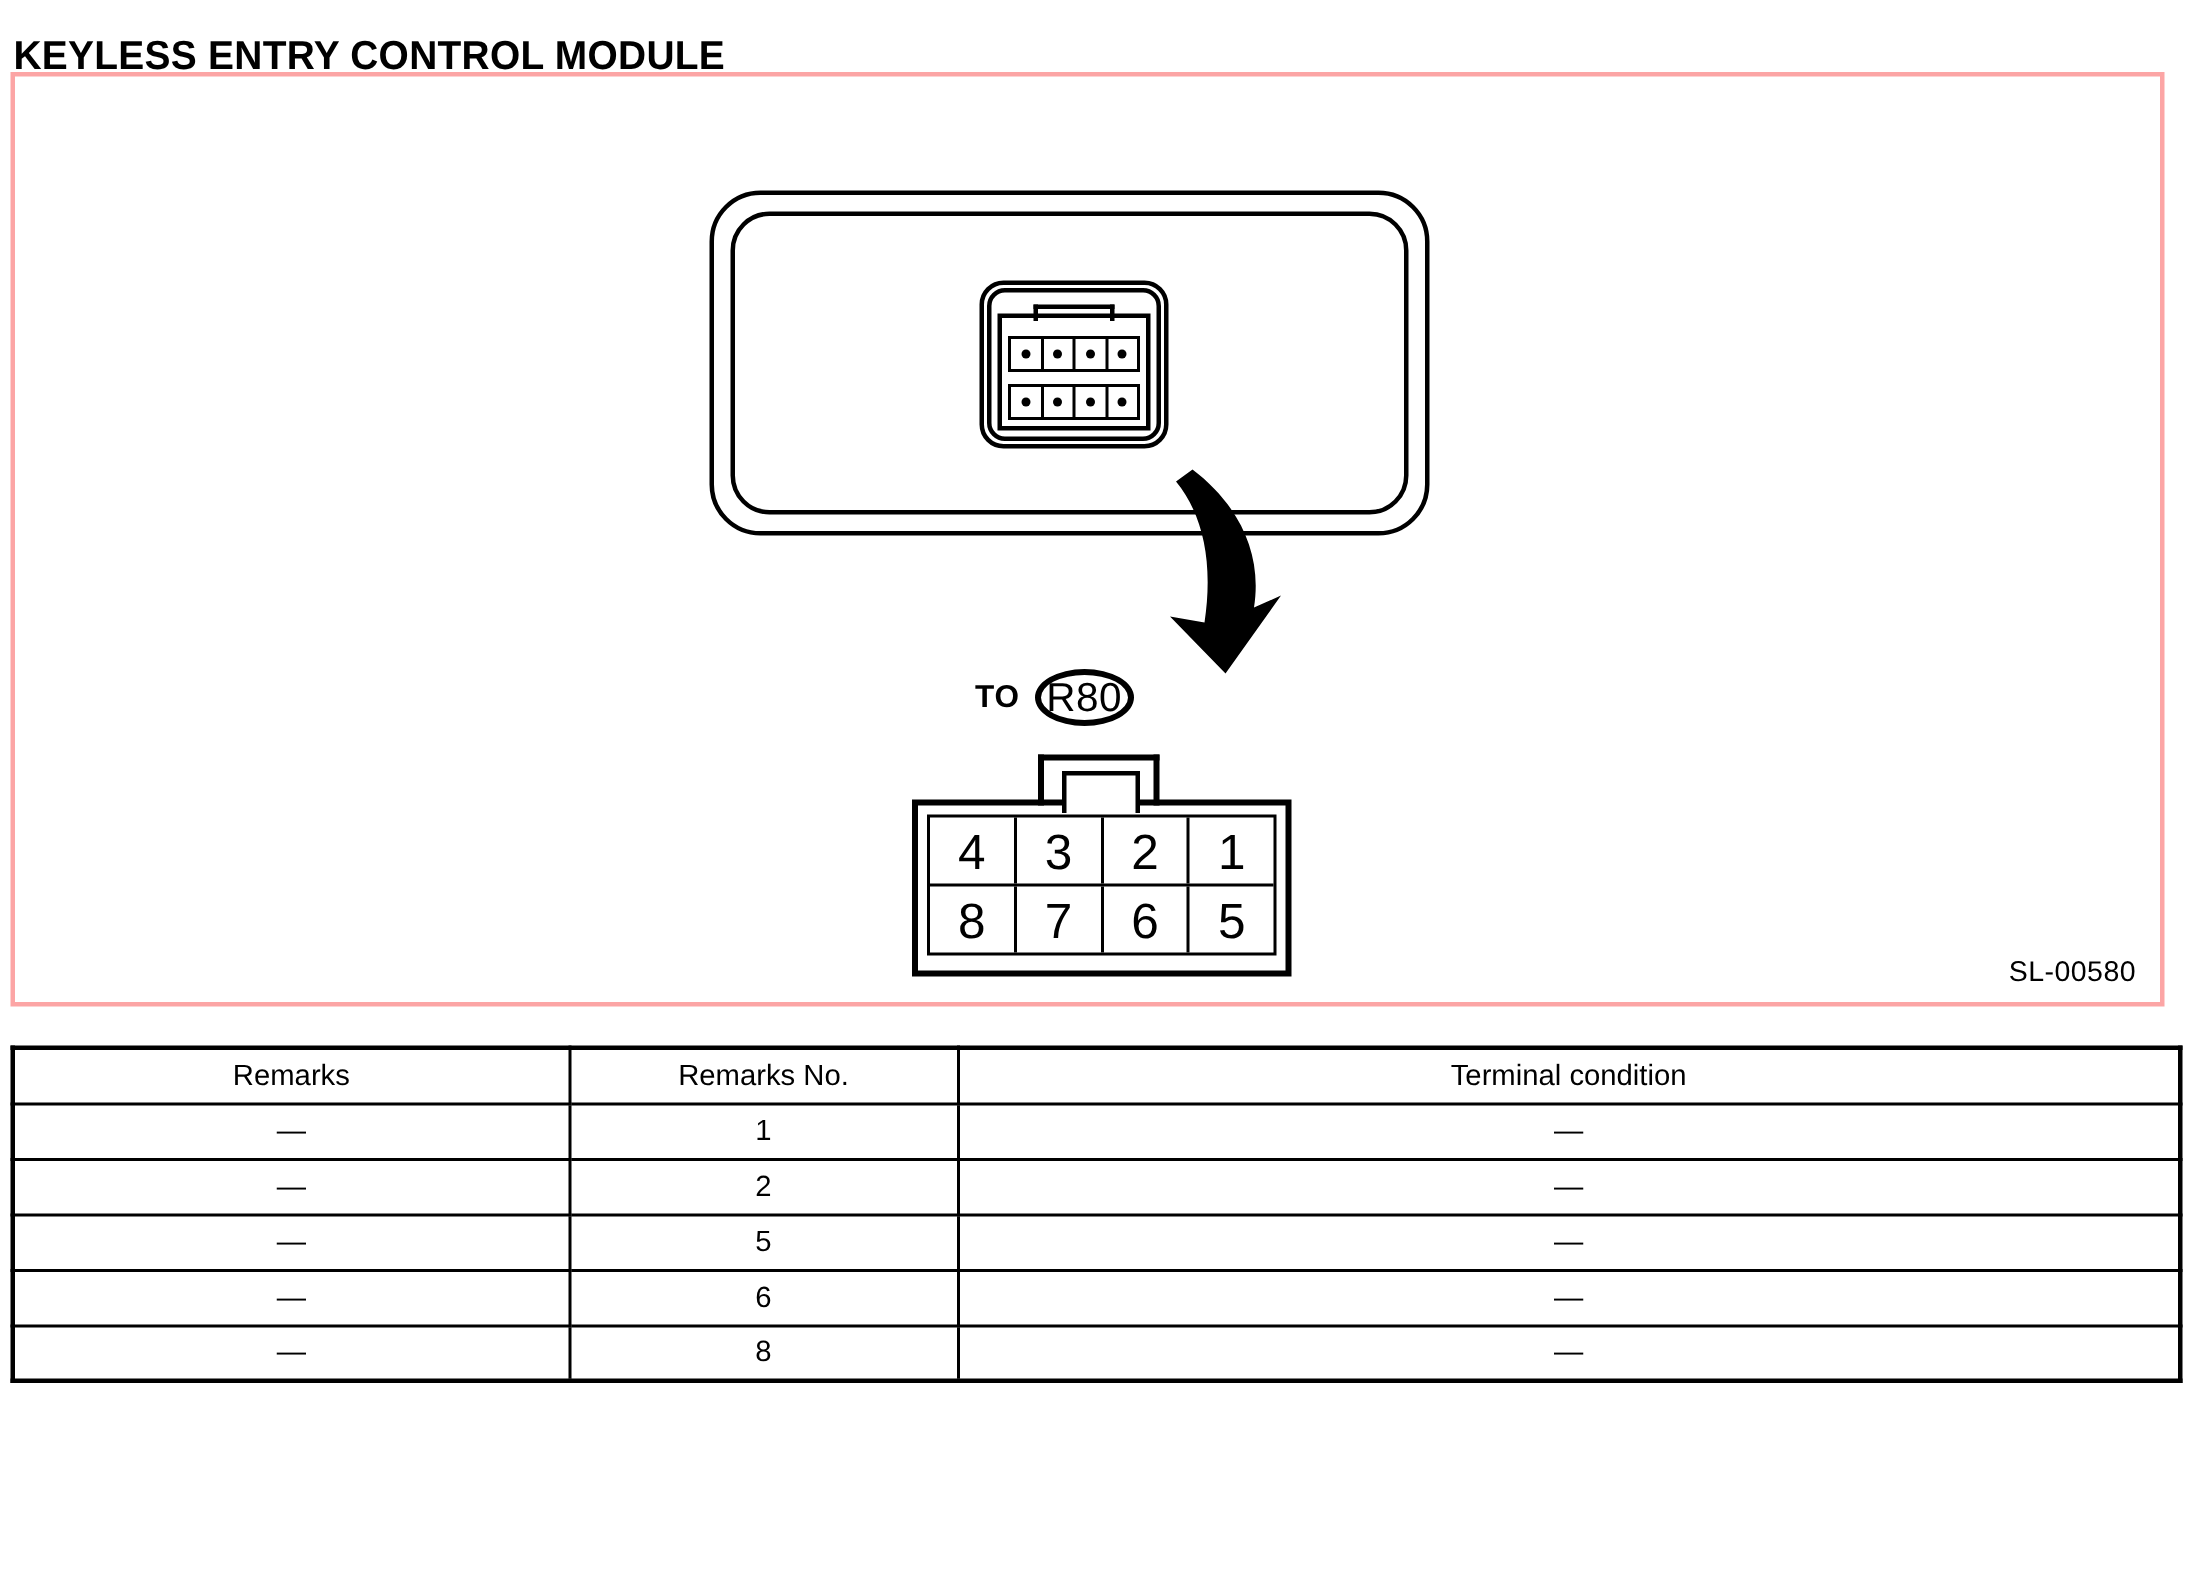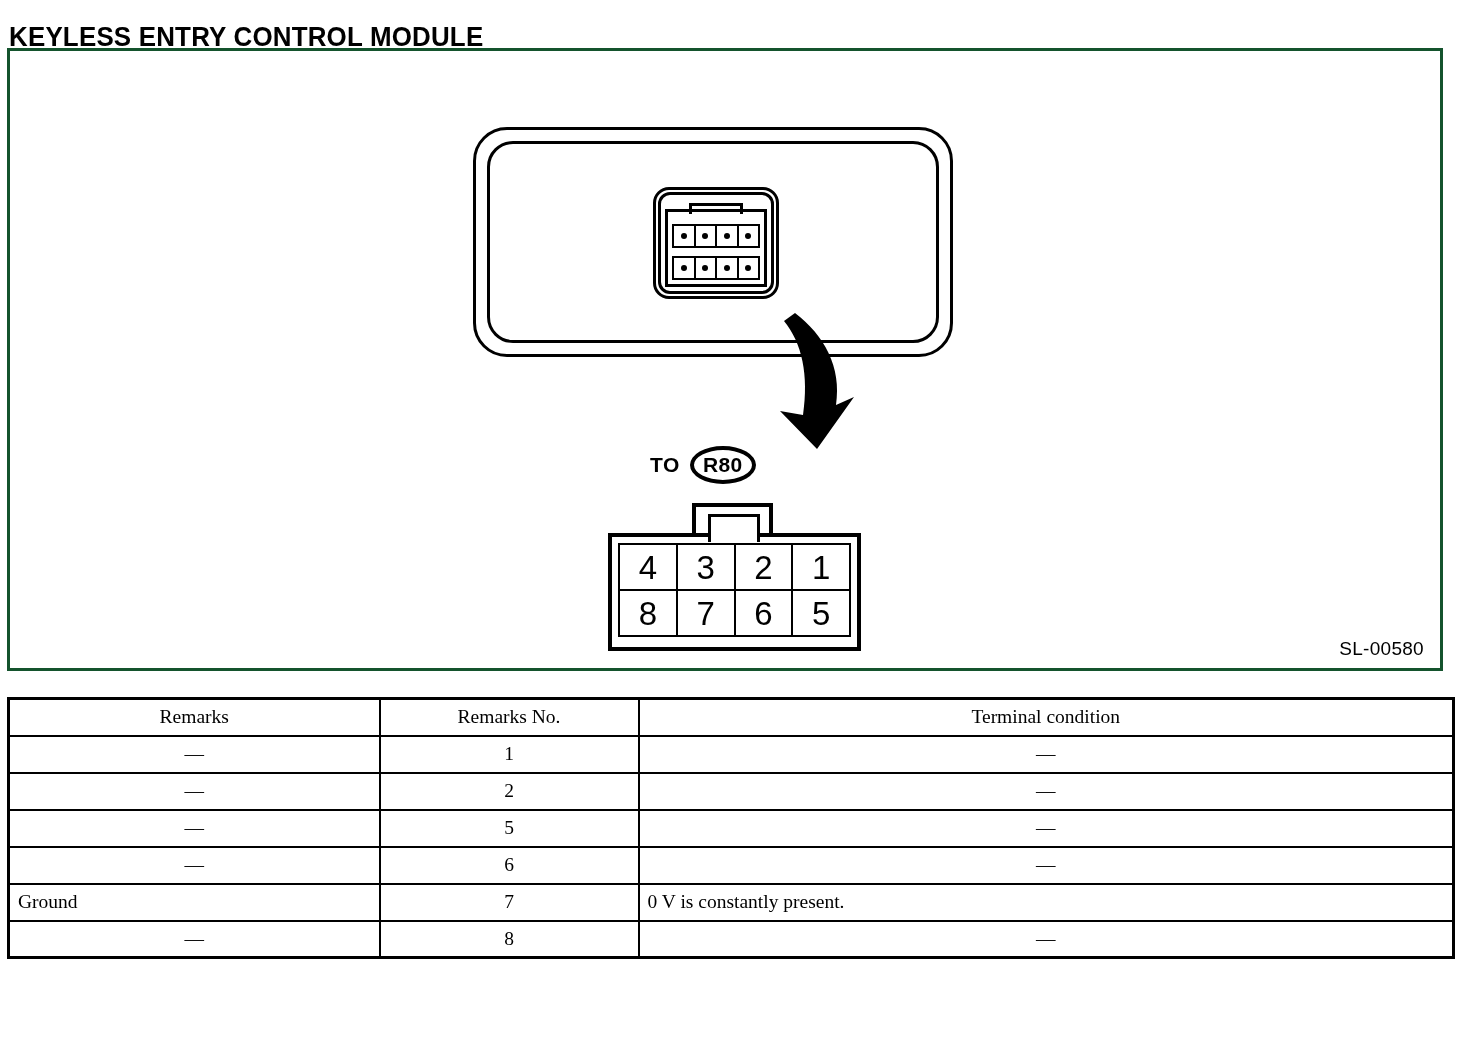--- a/index.html
+++ b/index.html
@@ -30,21 +30,21 @@
     transform-origin: left top;
   }
 
   
   #figure-box {
     position: absolute;
     left: 7px;
     top: 48px;
     width: 1436px;
     height: 623px;
-    border: 3px solid #14532d;
+    border: 3px solid #fca5a5;
     box-sizing: border-box;
     background: #fff;
   }
 
   #figure-ref {
     position: absolute;
     right: 16px;
     bottom: 8px;
     font-size: 19px;
     letter-spacing: 0.3px;
@@ -182,22 +182,22 @@
   }
   #r80-ellipse {
     width: 66px;
     height: 38px;
     border: 4px solid #000;
     border-radius: 50%;
     box-sizing: border-box;
     display: flex;
     align-items: center;
     justify-content: center;
-    font-size: 21px;
-    font-weight: bold;
+    font-size: 27px;
+    font-weight: normal;
     letter-spacing: 0.3px;
   }
 
   
   #pinout {
     position: absolute;
     left: 598px;
     top: 452px;
     width: 253px;
     height: 148px;
@@ -274,25 +274,24 @@
     font-size: 19.5px;
   }
   #terminal-table col.col-remarks    { width: 371px; }
   #terminal-table col.col-terminal   { width: 259px; }
   #terminal-table col.col-condition  { width: 815px; }
 
   #terminal-table th,
   #terminal-table td {
     border: 2px solid #000;
     height: 37px;
-    padding: 0 8px;
+    padding: 0 20px;
     box-sizing: border-box;
     font-weight: normal;
     vertical-align: middle;
-    font-family: Liberation Serif, serif;
   }
   #terminal-table thead th { text-align: center; }
   #terminal-table td.center { text-align: center; }
   #terminal-table td.left   { text-align: left; }
 
   #terminal-table { border: 3px solid #000; }
 </style>
 </head>
 <body>
 
@@ -392,23 +391,18 @@
         <td class="center">—</td>
         <td class="center">5</td>
         <td class="center">—</td>
       </tr>
       <tr>
         <td class="center">—</td>
         <td class="center">6</td>
         <td class="center">—</td>
       </tr>
       <tr>
-        <td class="left">Ground</td>
-        <td class="center">7</td>
-        <td class="left">0 V is constantly present.</td>
-      </tr>
-      <tr>
         <td class="center">—</td>
         <td class="center">8</td>
         <td class="center">—</td>
       </tr>
     </tbody>
 </table>
 
 </body></html>

